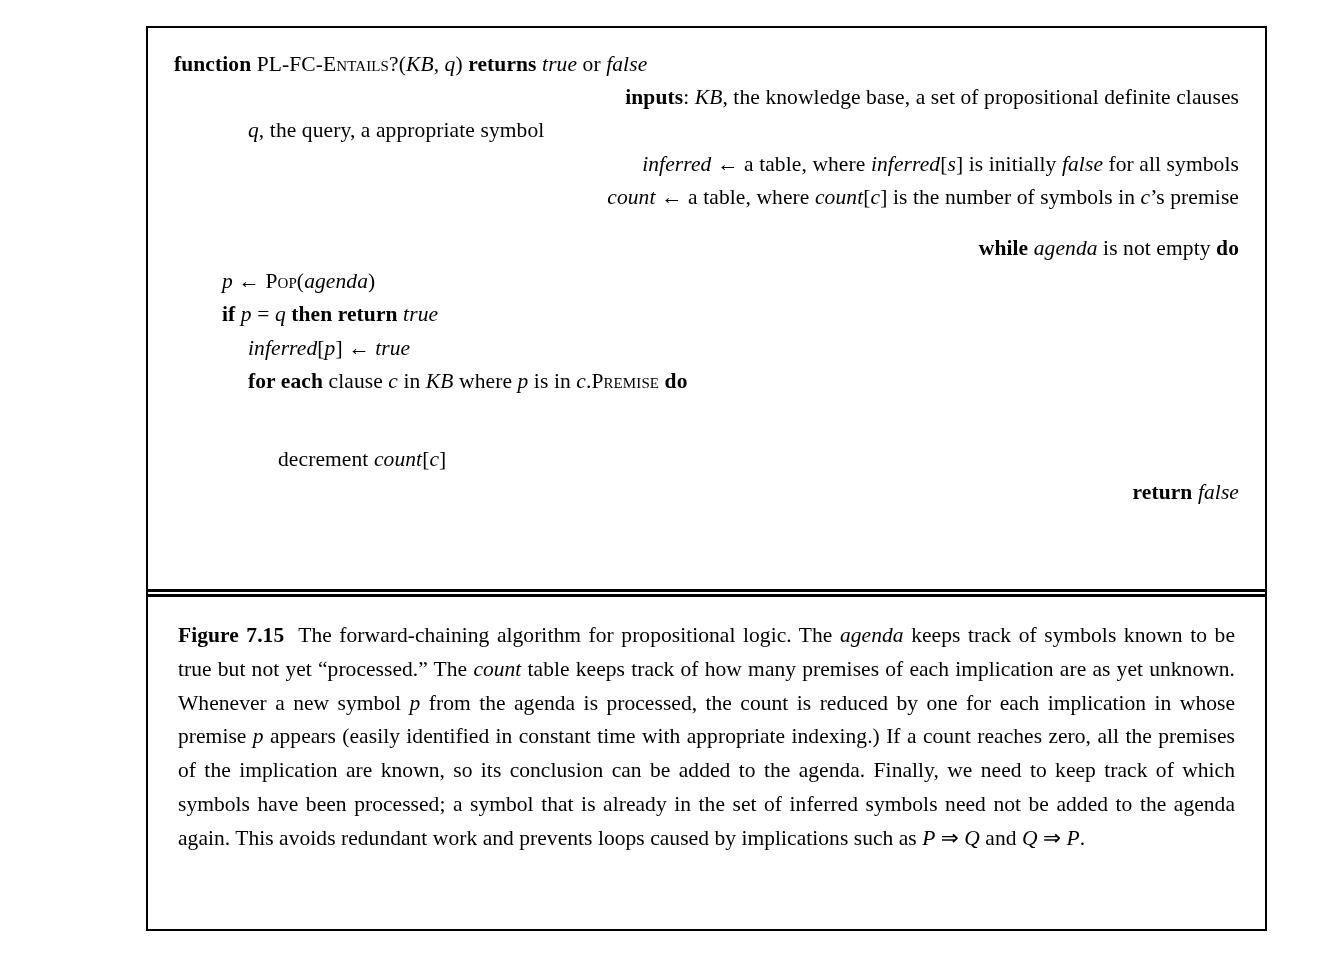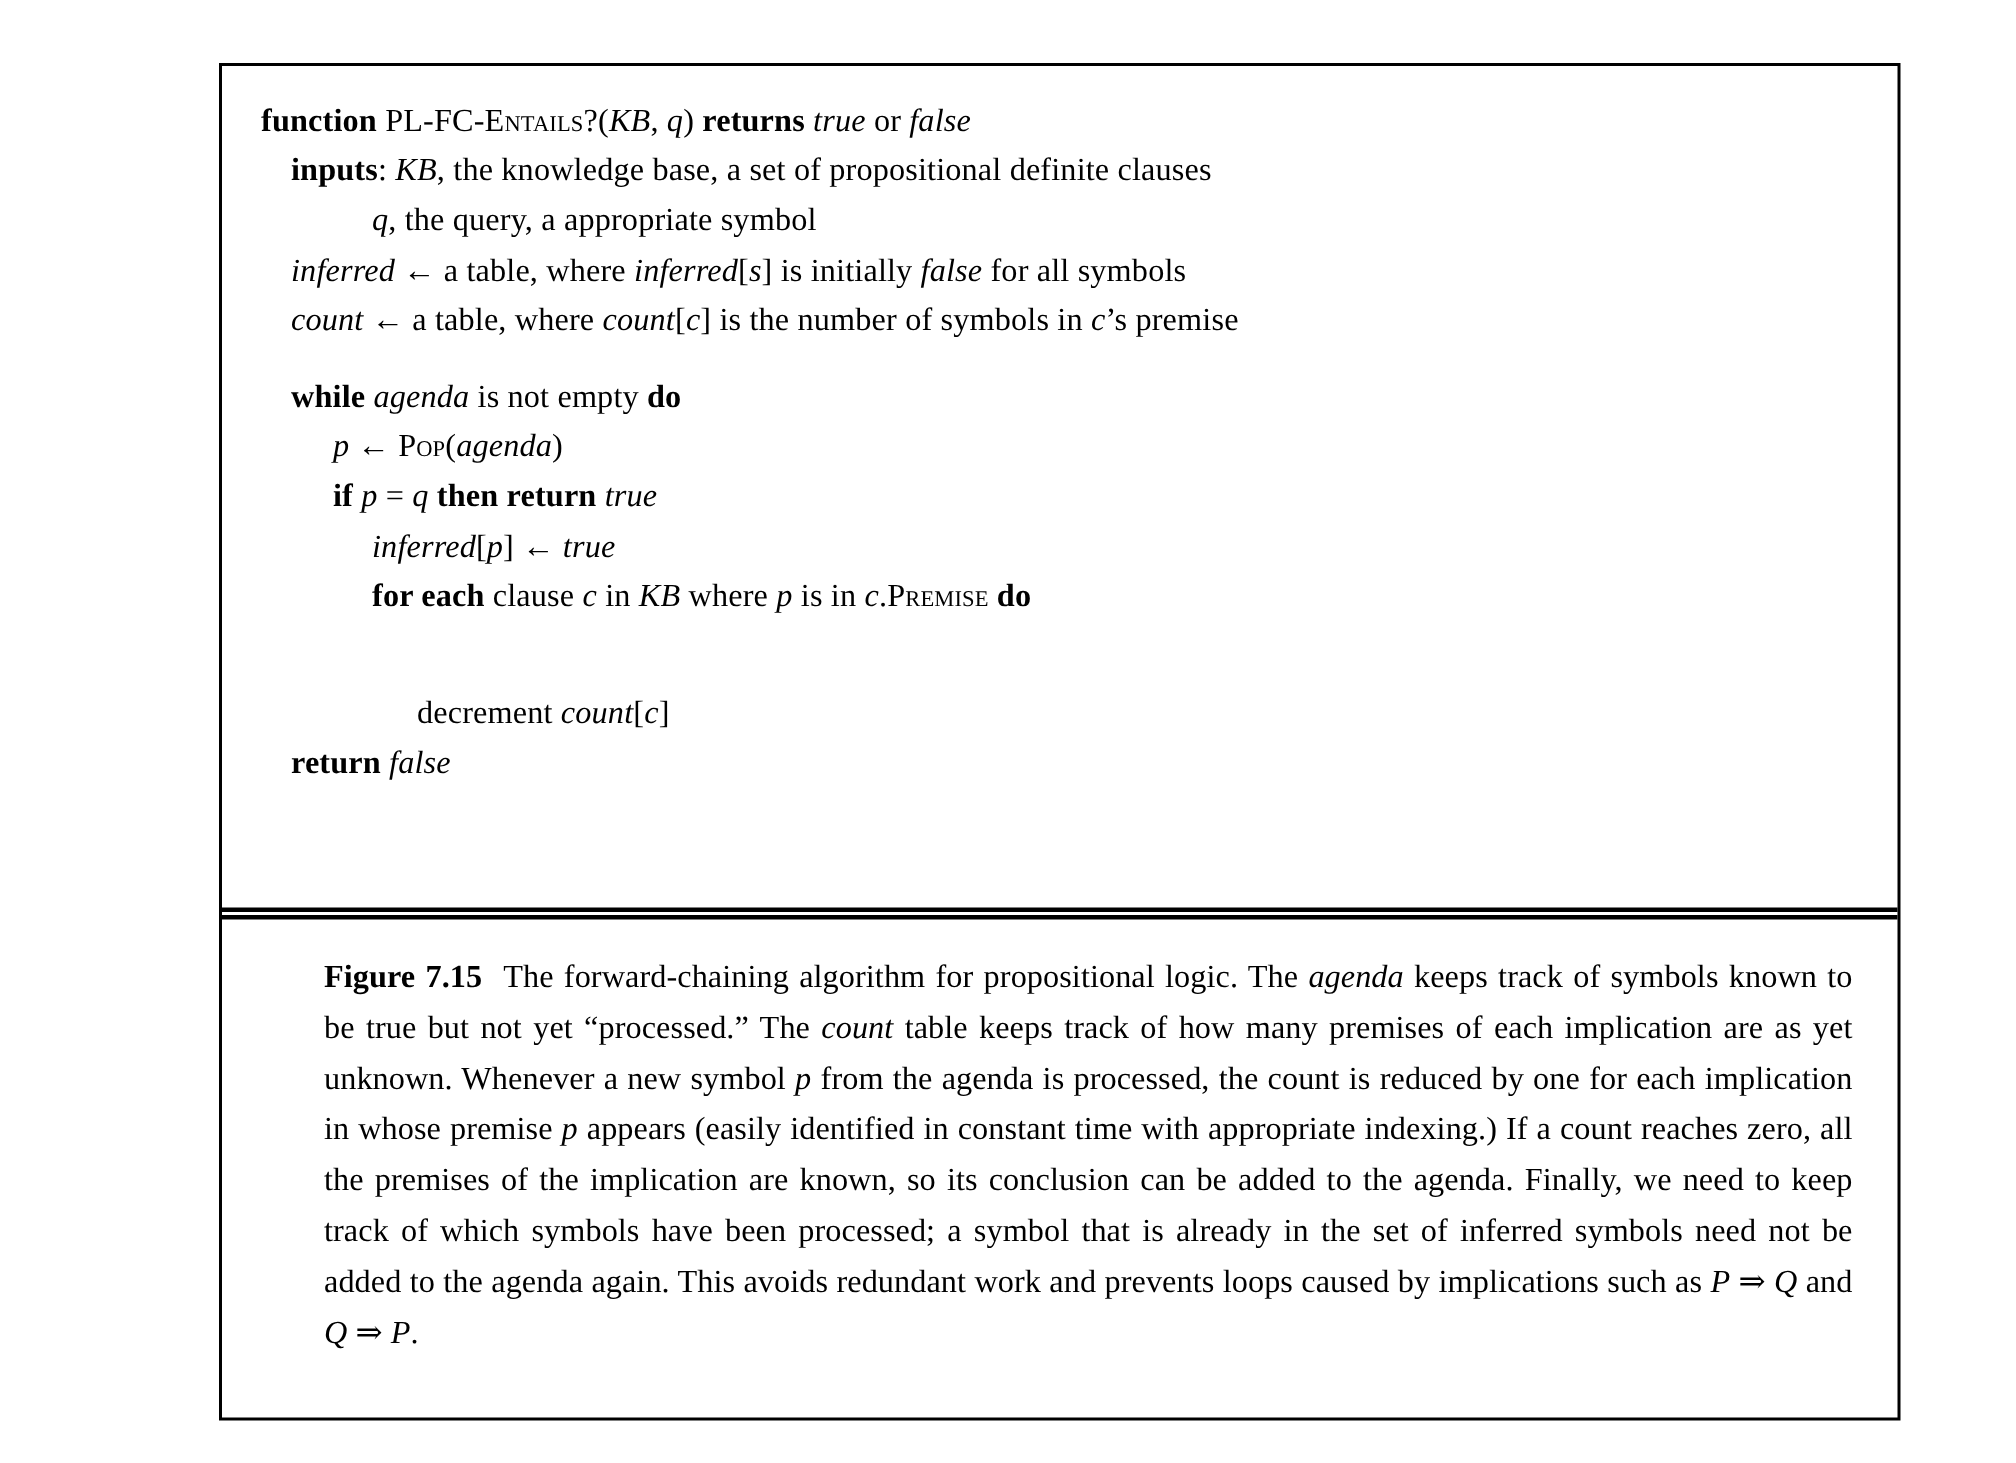--- a/index.html
+++ b/index.html
@@ -13,43 +13,44 @@
     height: 975px;
     font-family: "Liberation Serif", "DejaVu Serif", serif;
     color: #000000;
     overflow: hidden;
   }
 
   
   .figure-box {
     position: absolute;
     left: 146px;
-    top: 42px;
+    top: 26px;
     width: 1121px;
     height: 905px;
     border: 2px solid #000000;
     box-sizing: border-box;
     background: #ffffff;
+    font-family: Liberation Serif, serif;
   }
 
   
   .algo-panel {
     padding: 20px 26px 16px 26px;
   }
 
   .code-line {
     font-size: 21.5px;
     line-height: 33.2px;
     white-space: nowrap;
     letter-spacing: 0.1px;
   }
 
   
   .ind0 { padding-left: 0px; }
-  .ind1 { padding-left: 20px; }
+  .ind1 { padding-left: 20px; text-align: right; }
   .ind2 { padding-left: 74px; }
   .ind3 { padding-left: 48px; }
   .ind4 { padding-left: 74px; }
   .ind5 { padding-left: 104px; margin-top: 45px; }
 
   .gap-line {
     height: 18px;
   }
 
   
@@ -89,21 +90,20 @@
   }
 
   
   .caption-panel {
     position: absolute;
     left: 0;
     right: 0;
     top: 569px;
     padding: 22px 30px 16px 30px;
     box-sizing: border-box;
-    margin-left: 38px;
   }
   .caption-text {
     font-size: 21.5px;
     line-height: 33.8px;
     text-align: justify;
     text-justify: inter-word;
     letter-spacing: 0.05px;
   }
   .caption-label {
     font-weight: bold;

